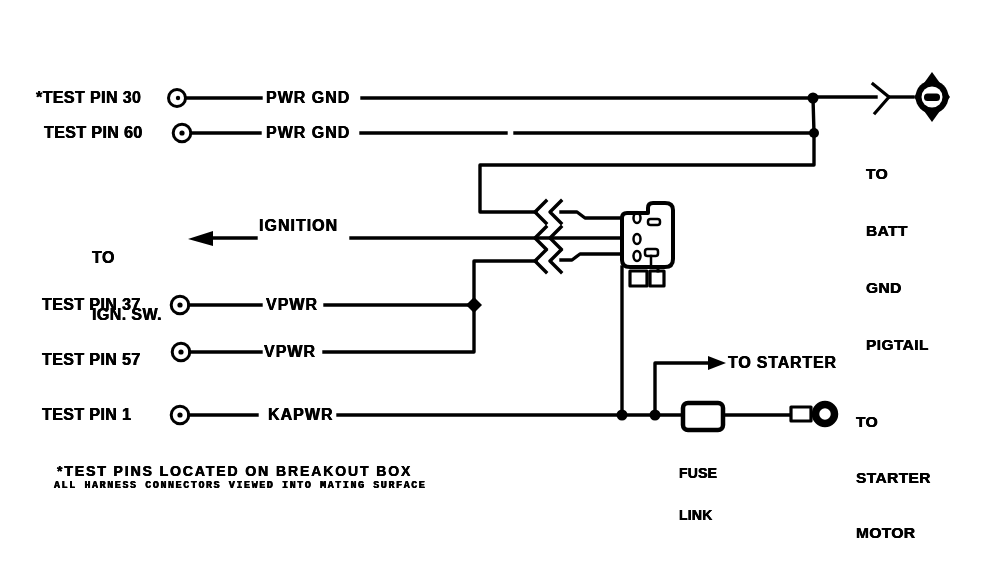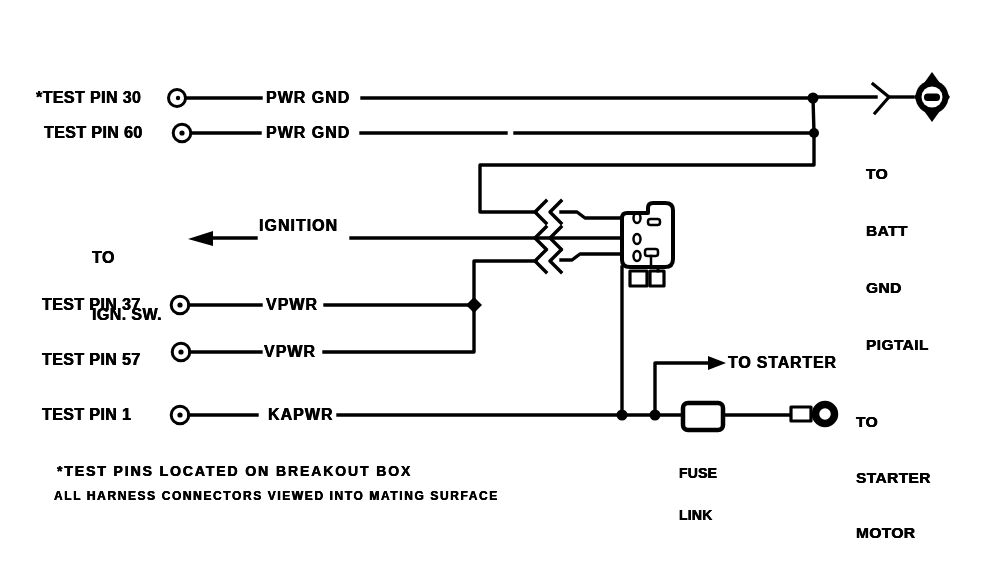--- a/index.html
+++ b/index.html
@@ -24,21 +24,21 @@
   #lbl-wire37{left:266px;top:297px;letter-spacing:1px;}
   #lbl-pin57{left:42px;top:344px;margin-top:8px;}
   #lbl-wire57{left:264px;top:344px;letter-spacing:1px;}
   #lbl-pin1{left:42px;top:407px;}
   #lbl-wire1{left:268px;top:407px;letter-spacing:1px;}
   #lbl-battgnd{left:866px;top:126px;line-height:19px;font-size:15.5px;}
   #lbl-tobattery{left:728px;top:355px;letter-spacing:.8px;}
   #lbl-starter{left:856px;top:376px;line-height:18.5px;font-size:15.5px;}
   #lbl-fuse{left:679px;top:438px;line-height:14px;font-size:14px;letter-spacing:.2px;}
   #lbl-note1{left:57px;top:464px;font-size:14px;line-height:15px;letter-spacing:1.9px;}
-  #lbl-note2{left:54px;top:489px;font-size:12px;line-height:15px;letter-spacing:1.6px;}
+  #lbl-note2{left:54px;top:478px;font-size:10px;line-height:15px;letter-spacing:1.6px;font-family:Liberation Mono, monospace;}
 </style>
 </head>
 <body>
 
 <div id="stage">
 
   <svg id="artwork" width="984" height="577" viewBox="0 0 984 577" fill="none" stroke="#000" stroke-width="3.4" stroke-linecap="square" stroke-linejoin="round">
 
     <g>
       <circle cx="177" cy="98" r="8.5" stroke-width="3"></circle>

